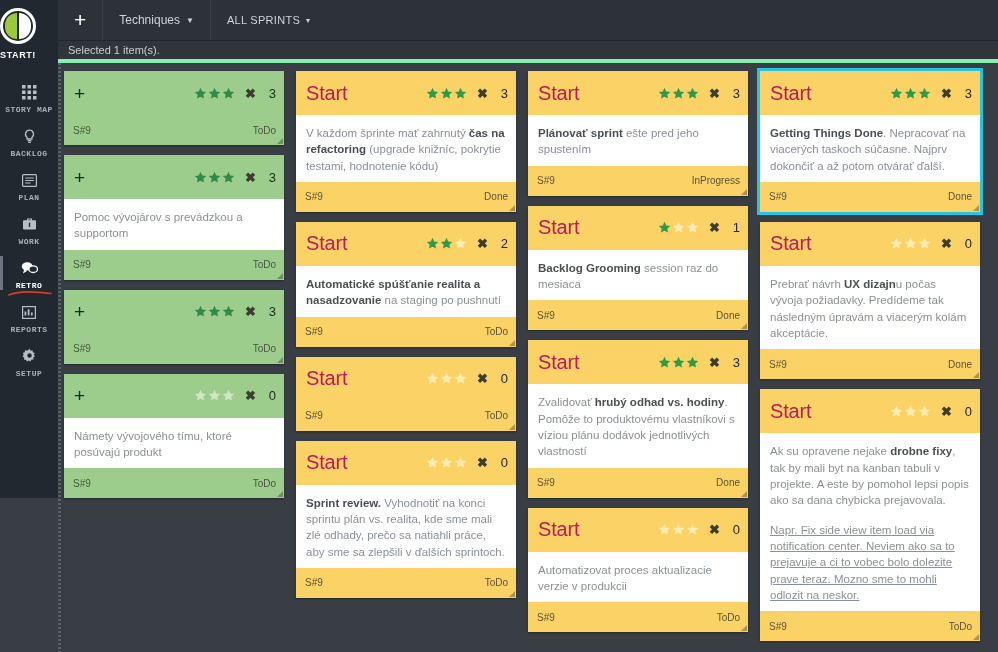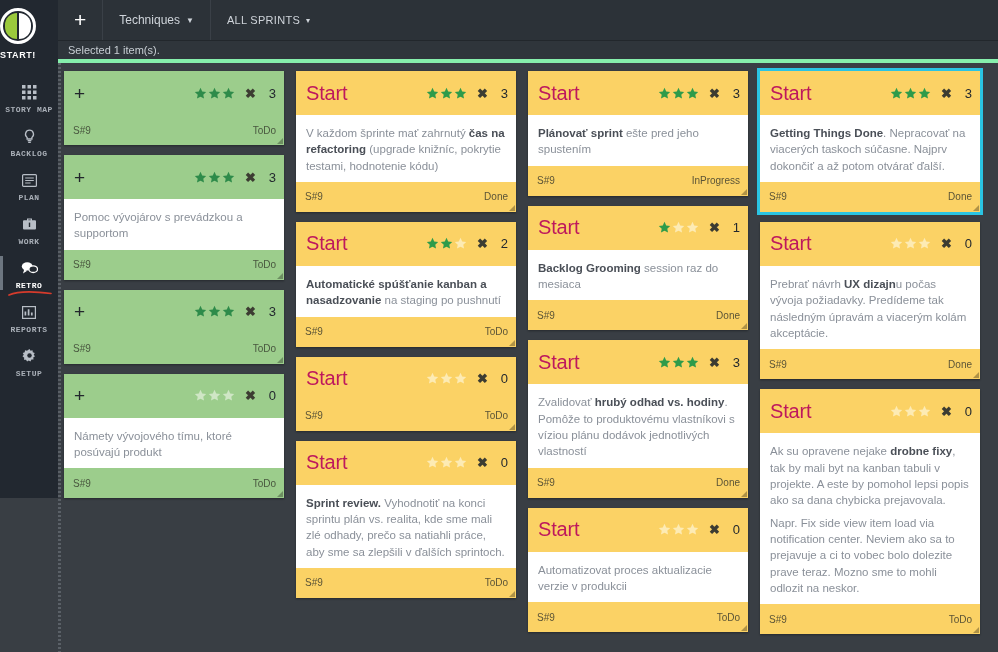--- a/index.html
+++ b/index.html
@@ -119,21 +119,21 @@
   .card.green .star.off { color:#cfe6c5; }
   .x-mark { font-size:13px; color:#3c3c32; font-weight:bold; margin: 0 4px 0 2px; }
   .count { font-size:13px; color:#23282e; min-width:10px; text-align:right; }
 
   .card-body {
     background:#ffffff; padding: 10px 10px 8px 10px;
     font-size:11.5px; line-height:1.42; color:#8a9099;
     flex:1;
   }
   .card-body b { color:#4a4f57; font-weight:bold; }
-  .card-body p + p { margin-top: 6px; }
+  .card-body p + p { margin-top: 13px; text-decoration: underline; }
 
   .card-foot {
     height: 30px; display:flex; align-items:center; justify-content:space-between;
     padding: 0 8px 0 9px; font-size:10px; color:#4f5540; position:relative;
   }
   .card.yellow .card-foot { color:#5b5437; }
   .card.green  .card-foot { color:#49573f; }
   .resize-handle {
     position:absolute; right:1px; bottom:1px; width:0; height:0;
     border-left: 6px solid transparent; border-bottom: 6px solid rgba(0,0,0,.30);
@@ -402,21 +402,21 @@
                   <path d="M8 .9l2.1 4.5 4.9.6-3.6 3.4.95 4.9L8 11.9l-4.35 2.4.95-4.9L1 6l4.9-.6z"></path>
                 </svg>
                 <svg class="star off" viewBox="0 0 16 16" fill="currentColor">
                   <path d="M8 .9l2.1 4.5 4.9.6-3.6 3.4.95 4.9L8 11.9l-4.35 2.4.95-4.9L1 6l4.9-.6z"></path>
                 </svg>
               </div>
               <div class="x-mark">✖</div>
               <div class="count">2</div>
             </div>
             <div class="card-body">
-              <p><b>Automatické spúšťanie kanban a nasadzovanie</b> na staging po pushnutí</p>
+              <p><b>Automatické spúšťanie realita a nasadzovanie</b> na staging po pushnutí</p>
             </div>
             <div class="card-foot">
               <span>S#9</span>
               <span>ToDo</span>
               <span class="resize-handle"></span>
             </div>
           </div>
           <div class="card yellow">
             <div class="card-head">
               <div class="head-title">Start</div>

